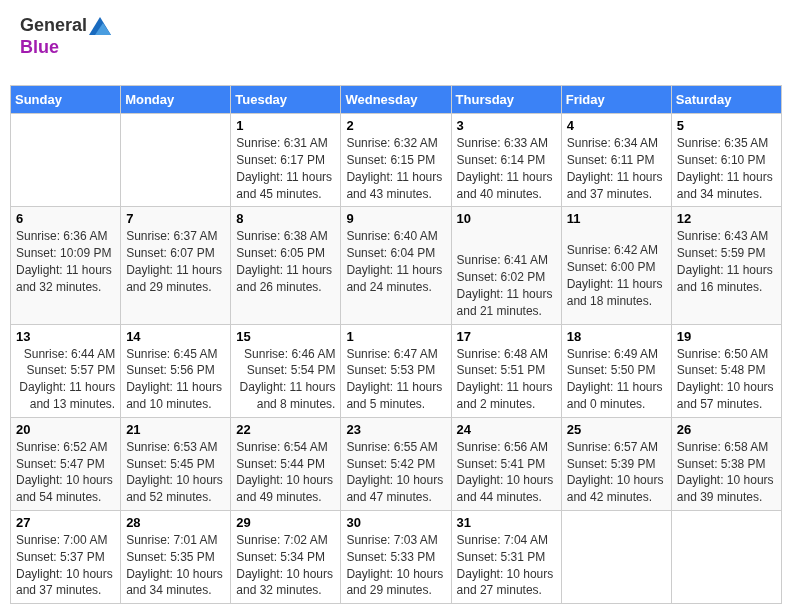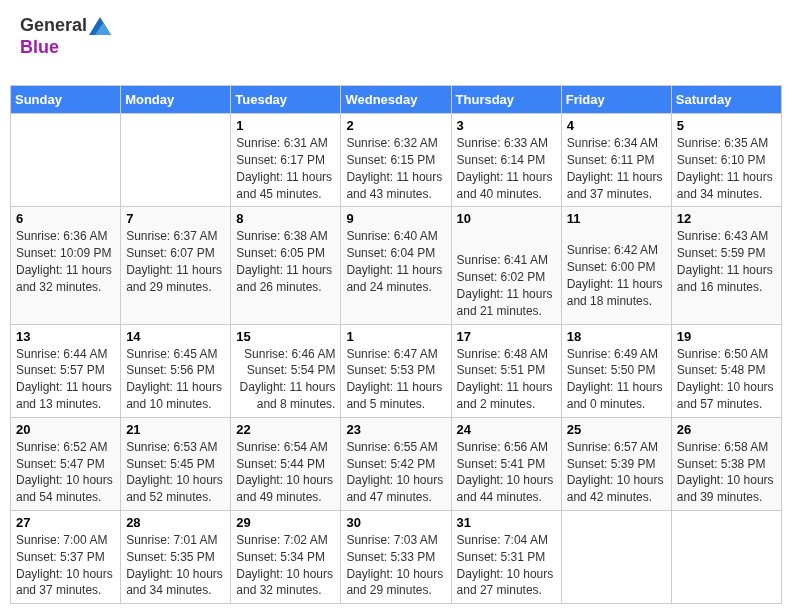--- a/index.html
+++ b/index.html
@@ -190,21 +190,21 @@
         <td>
           <div class="day-number">12</div>
           <div class="day-info" style="white-space: pre-line;">Sunrise: 6:43 AM
 Sunset: 5:59 PM
 Daylight: 11 hours and 16 minutes.</div>
         </td>
       </tr>
       <tr>
         <td>
           <div class="day-number">13</div>
-          <div class="day-info" style="white-space: pre-line;">Sunrise: 6:44 AM
+          <div class="day-info" style="white-space: pre-line; text-align: right;">Sunrise: 6:44 AM
 Sunset: 5:57 PM
 Daylight: 11 hours and 13 minutes.</div>
         </td>
         <td>
           <div class="day-number">14</div>
           <div class="day-info" style="white-space: pre-line;">Sunrise: 6:45 AM
 Sunset: 5:56 PM
 Daylight: 11 hours and 10 minutes.</div>
         </td>
         <td>

